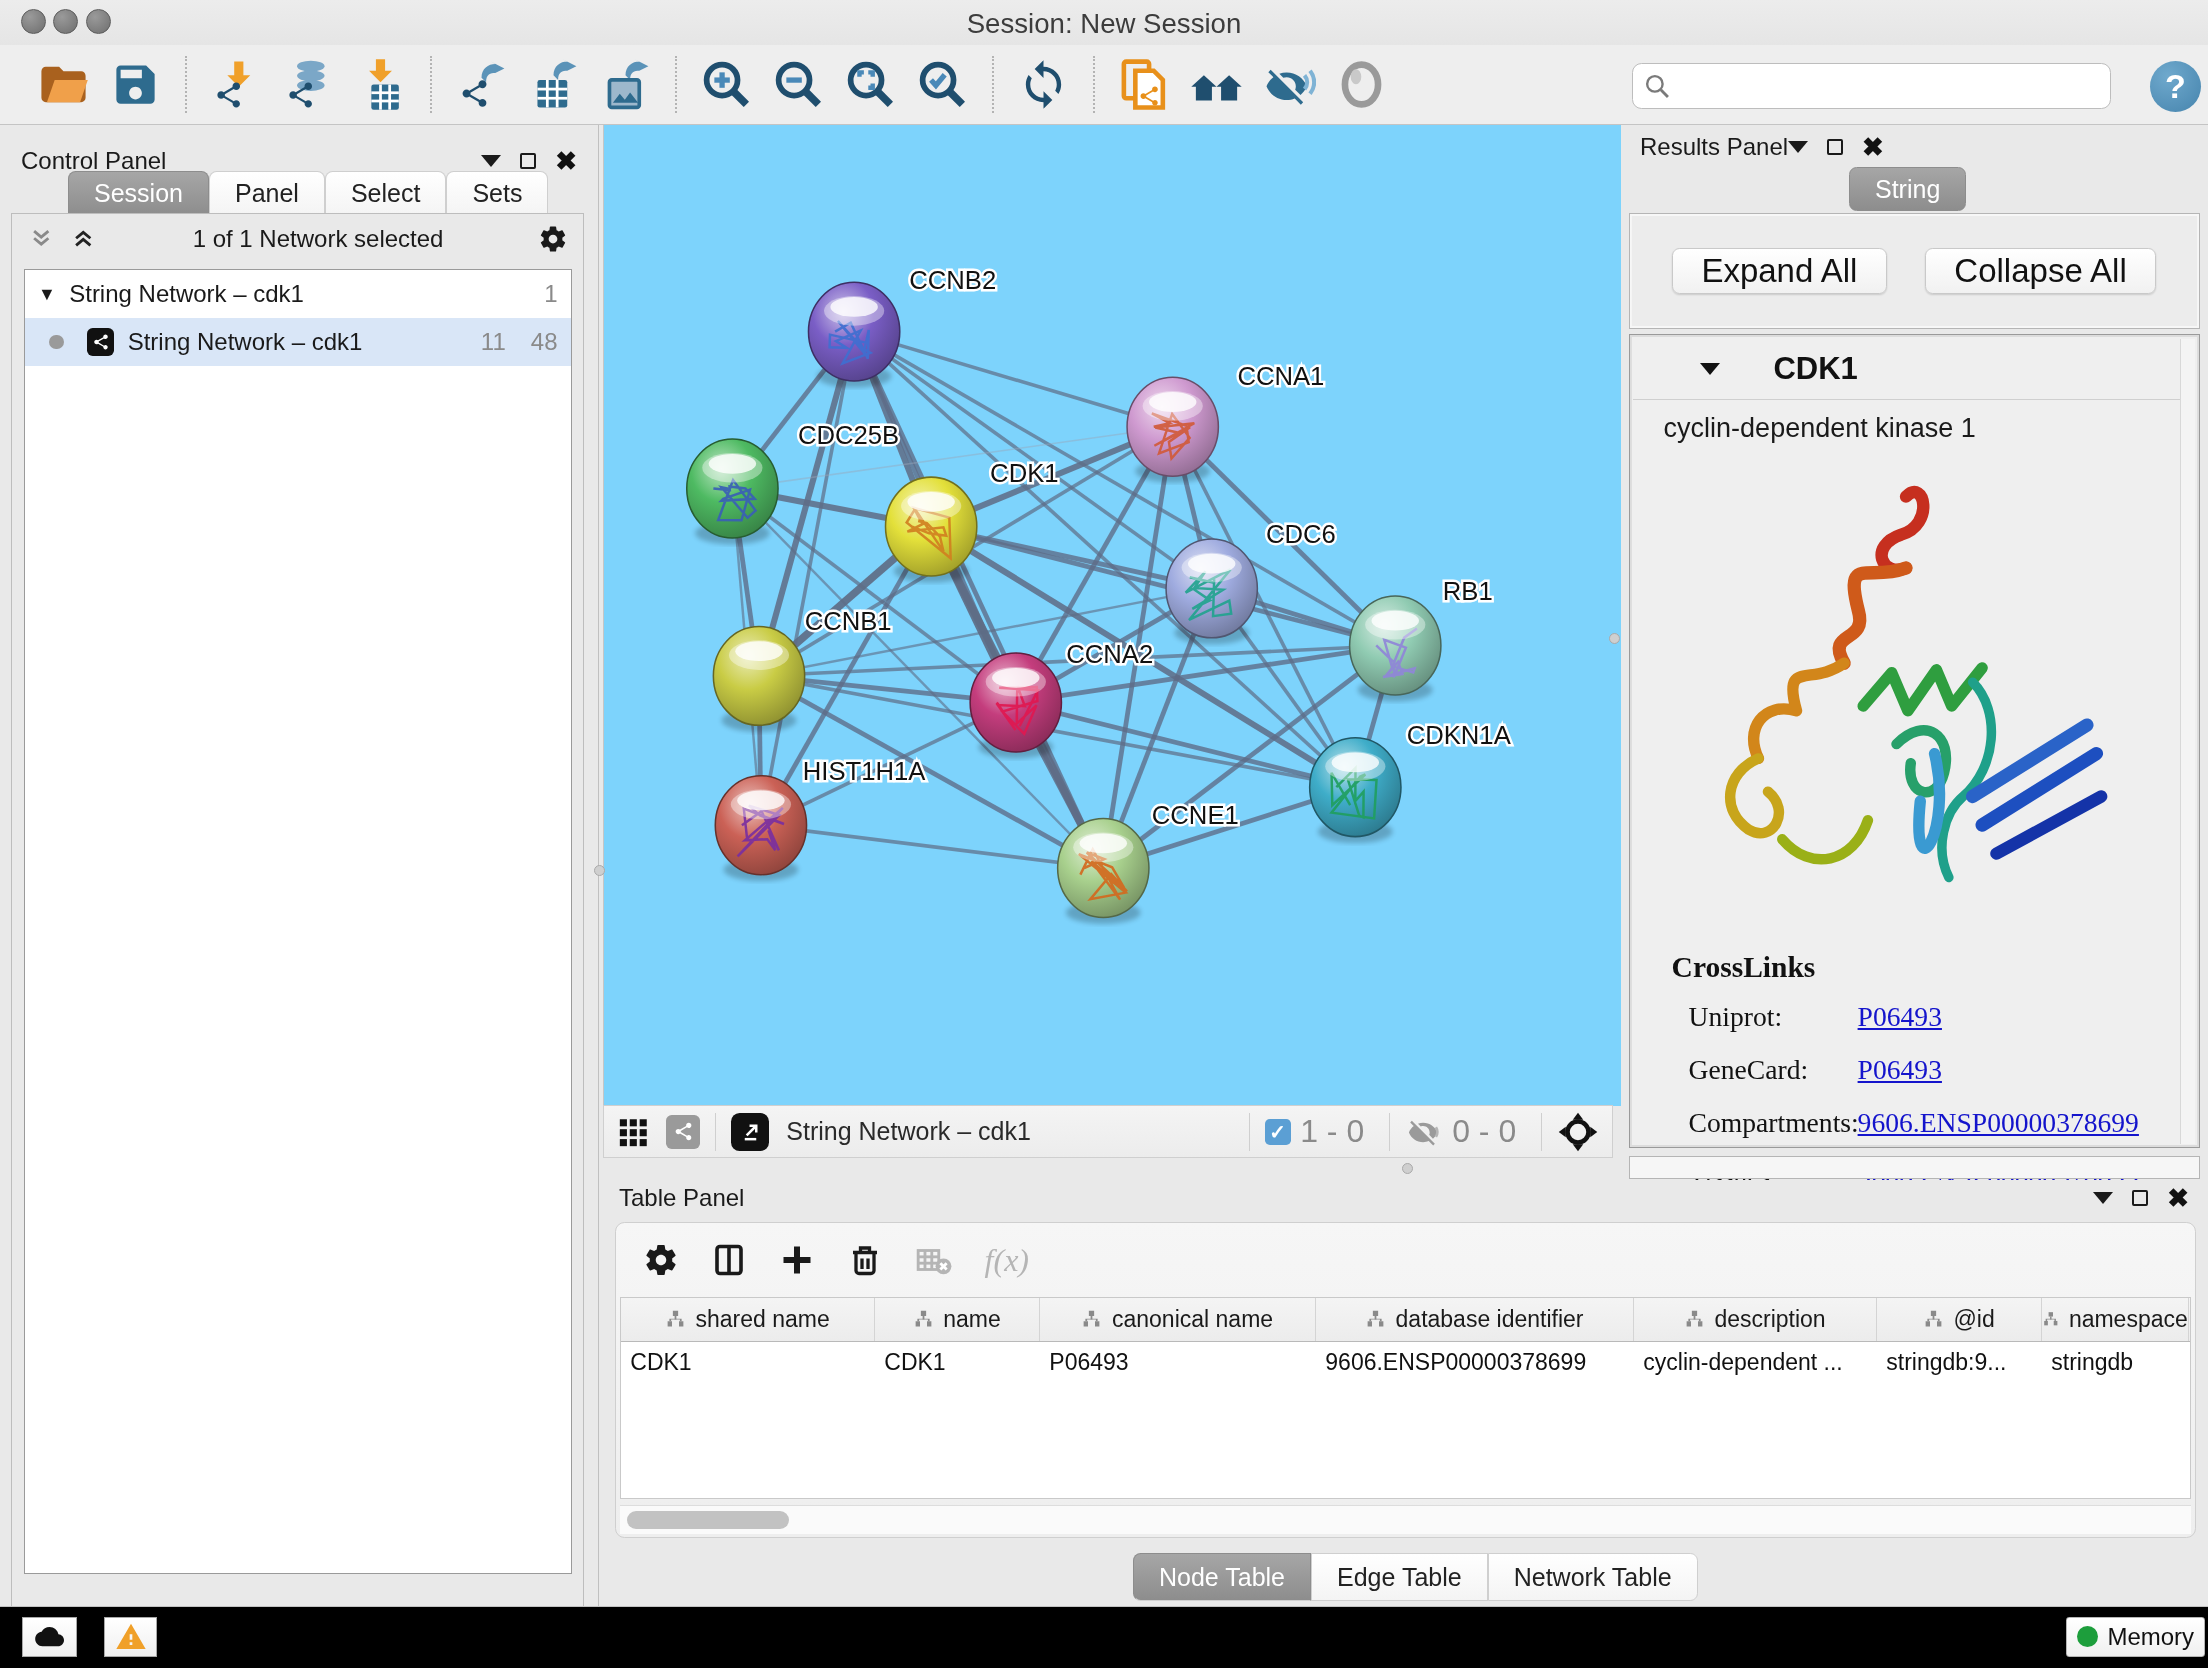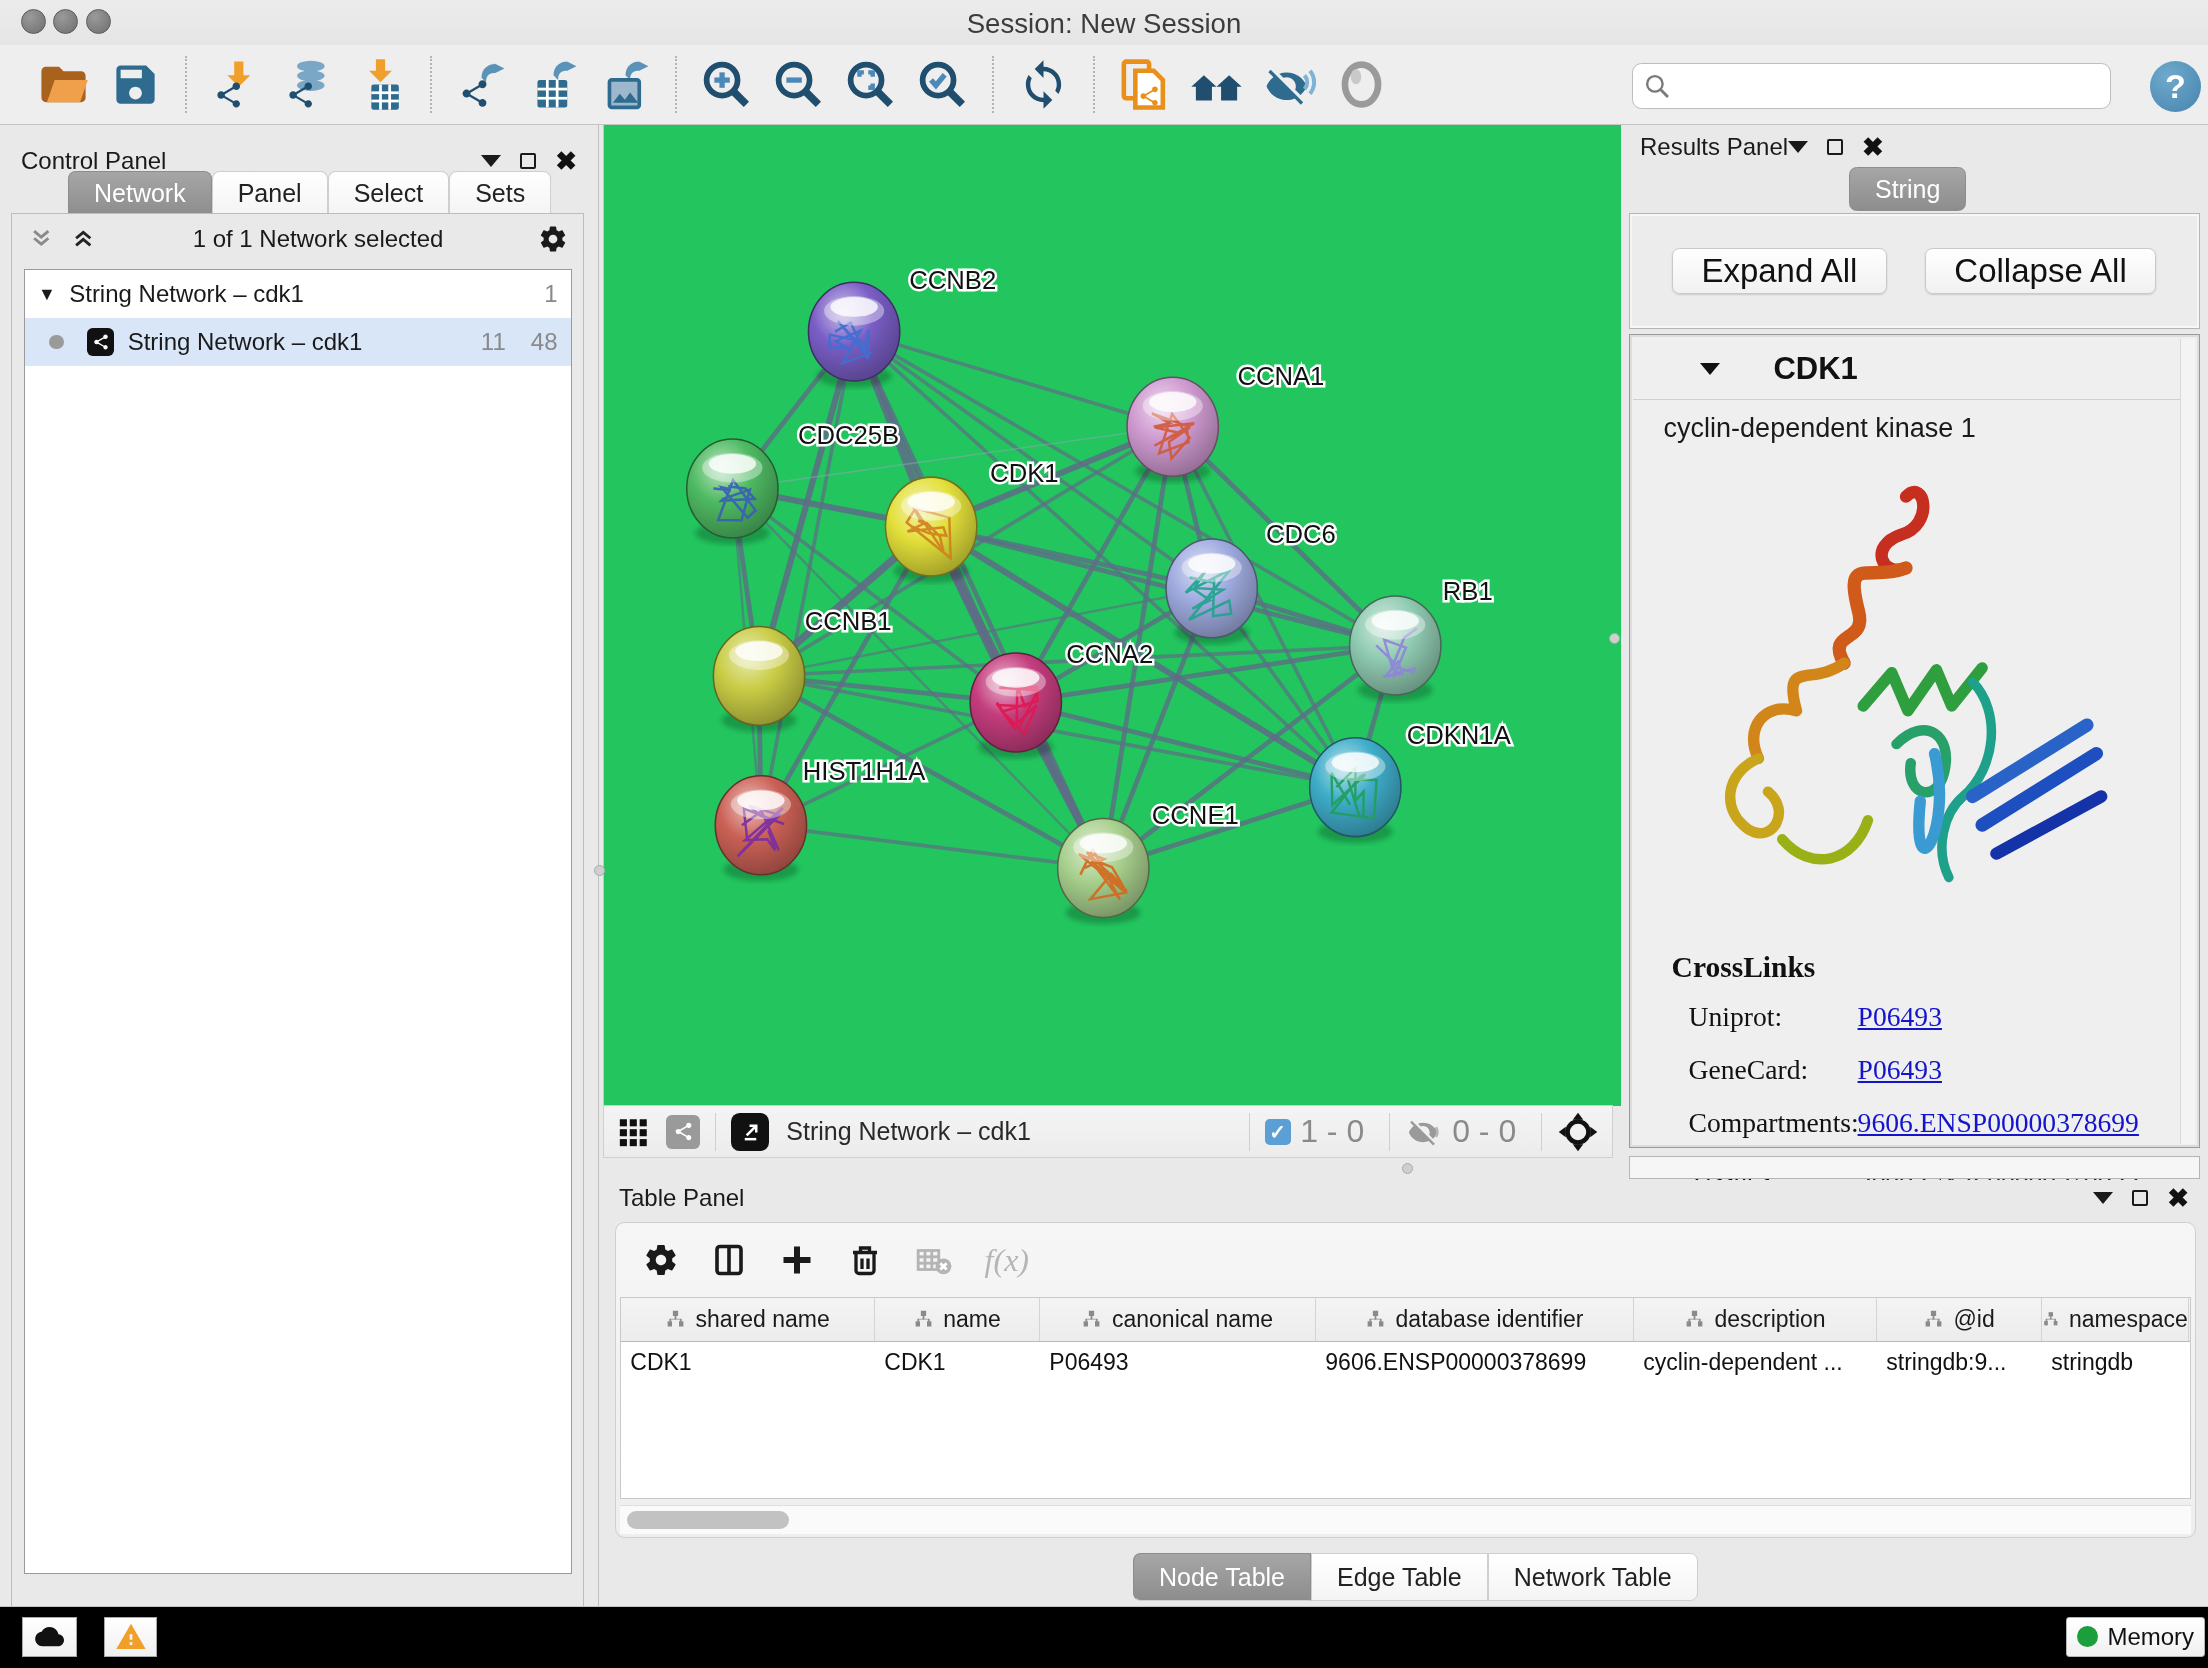--- a/index.html
+++ b/index.html
@@ -40,21 +40,21 @@
   #cp-summary .txt { flex:1; text-align:center; font-size:24px; color:#1a1a1a; }
   #cp-tree { position:absolute; left:11.4px; top:55px; width:548px; height:1305px; background:#fff; border:1.9px solid #9a9a9a; }
   .tree-row { height:48px; display:flex; align-items:center; font-size:24px; color:#1a1a1a; padding:0 13.3px; }
   .tree-row .grow { flex:1; }
   .tree-row .num { color:#8a8a8a; margin-left:25px; }
   .tree-row.sel { background:#d9e6f7; }
   .dot { width:14.3px; height:14.3px; border-radius:50%; background:#9a9a9a; }
   .chip { width:27.6px; height:27.6px; border-radius:5.7px; background:#111; display:flex; align-items:center; justify-content:center; }
 
   
-  #net-area { left:603px; top:125px; width:1122px; height:981px; background:#22c55e; border-left:1px solid #c6c6c6; border-right:1px solid #c6c6c6; }
+  #net-area { left:603px; top:125px; width:1122px; height:981px; background:#7dd3fc; border-left:1px solid #c6c6c6; border-right:1px solid #c6c6c6; }
   #net-toolbar { left:603px; top:1105px; width:1010px; height:53px; background:linear-gradient(#f4f4f4,#ececec); border:1px solid #cfcfcf; display:flex; align-items:center; padding:0 13.3px; }
   .vline { width:0; height:38px; border-left:1px solid #cfcfcf; margin:0 15px; }
   #nt-title { font-size:25px; color:#2a2a2a; margin-left:17px; }
   .badge-txt { font-size:32px; color:#8a8a8a; margin:0 9.5px; }
   #nt-check { width:26px; height:26px; border-radius:4.8px; background:#5b9fd4; color:#fff; font-size:20px; font-weight:bold; display:flex; align-items:center; justify-content:center; }
   #hsplit-strip { left:600px; top:1159px; width:1608px; height:21px; }
   .grip { position:absolute; width:11.4px; height:11.4px; border-radius:50%; background:#cfcfcf; border:1px solid #aaa; }
 
   
   #results-panel { left:1621px; top:125px; width:588px; height:1056px; background:#e9e9e9; }
@@ -267,21 +267,21 @@
   <div id="control-panel" class="abs">
     <div id="cp-header">
       <span class="panel-title">Control Panel</span>
       <span class="win-icons">
         <span class="tri-down"></span>
         <span class="float-box"></span>
         <span class="close-x">✖</span>
       </span>
     </div>
     <div id="cp-tabs">
-      <span class="tab sel">Network</span><span class="tab">Panel</span><span class="tab">Select</span><span class="tab">Sets</span>
+      <span class="tab sel">Session</span><span class="tab">Panel</span><span class="tab">Select</span><span class="tab">Sets</span>
     </div>
     <div id="cp-body">
       <div id="cp-summary">
         <svg width="28.5" height="28.5" viewBox="0 0 24 24">
             <g fill="none" stroke="#8a8a8a" stroke-width="2.4">
               <path d="M6 6l6 5 6-5"></path>
               <path d="M6 12l6 5 6-5"></path>
             </g>
           </svg>
         <svg width="28.5" height="28.5" viewBox="0 0 24 24" style="margin-left:13.3px">

